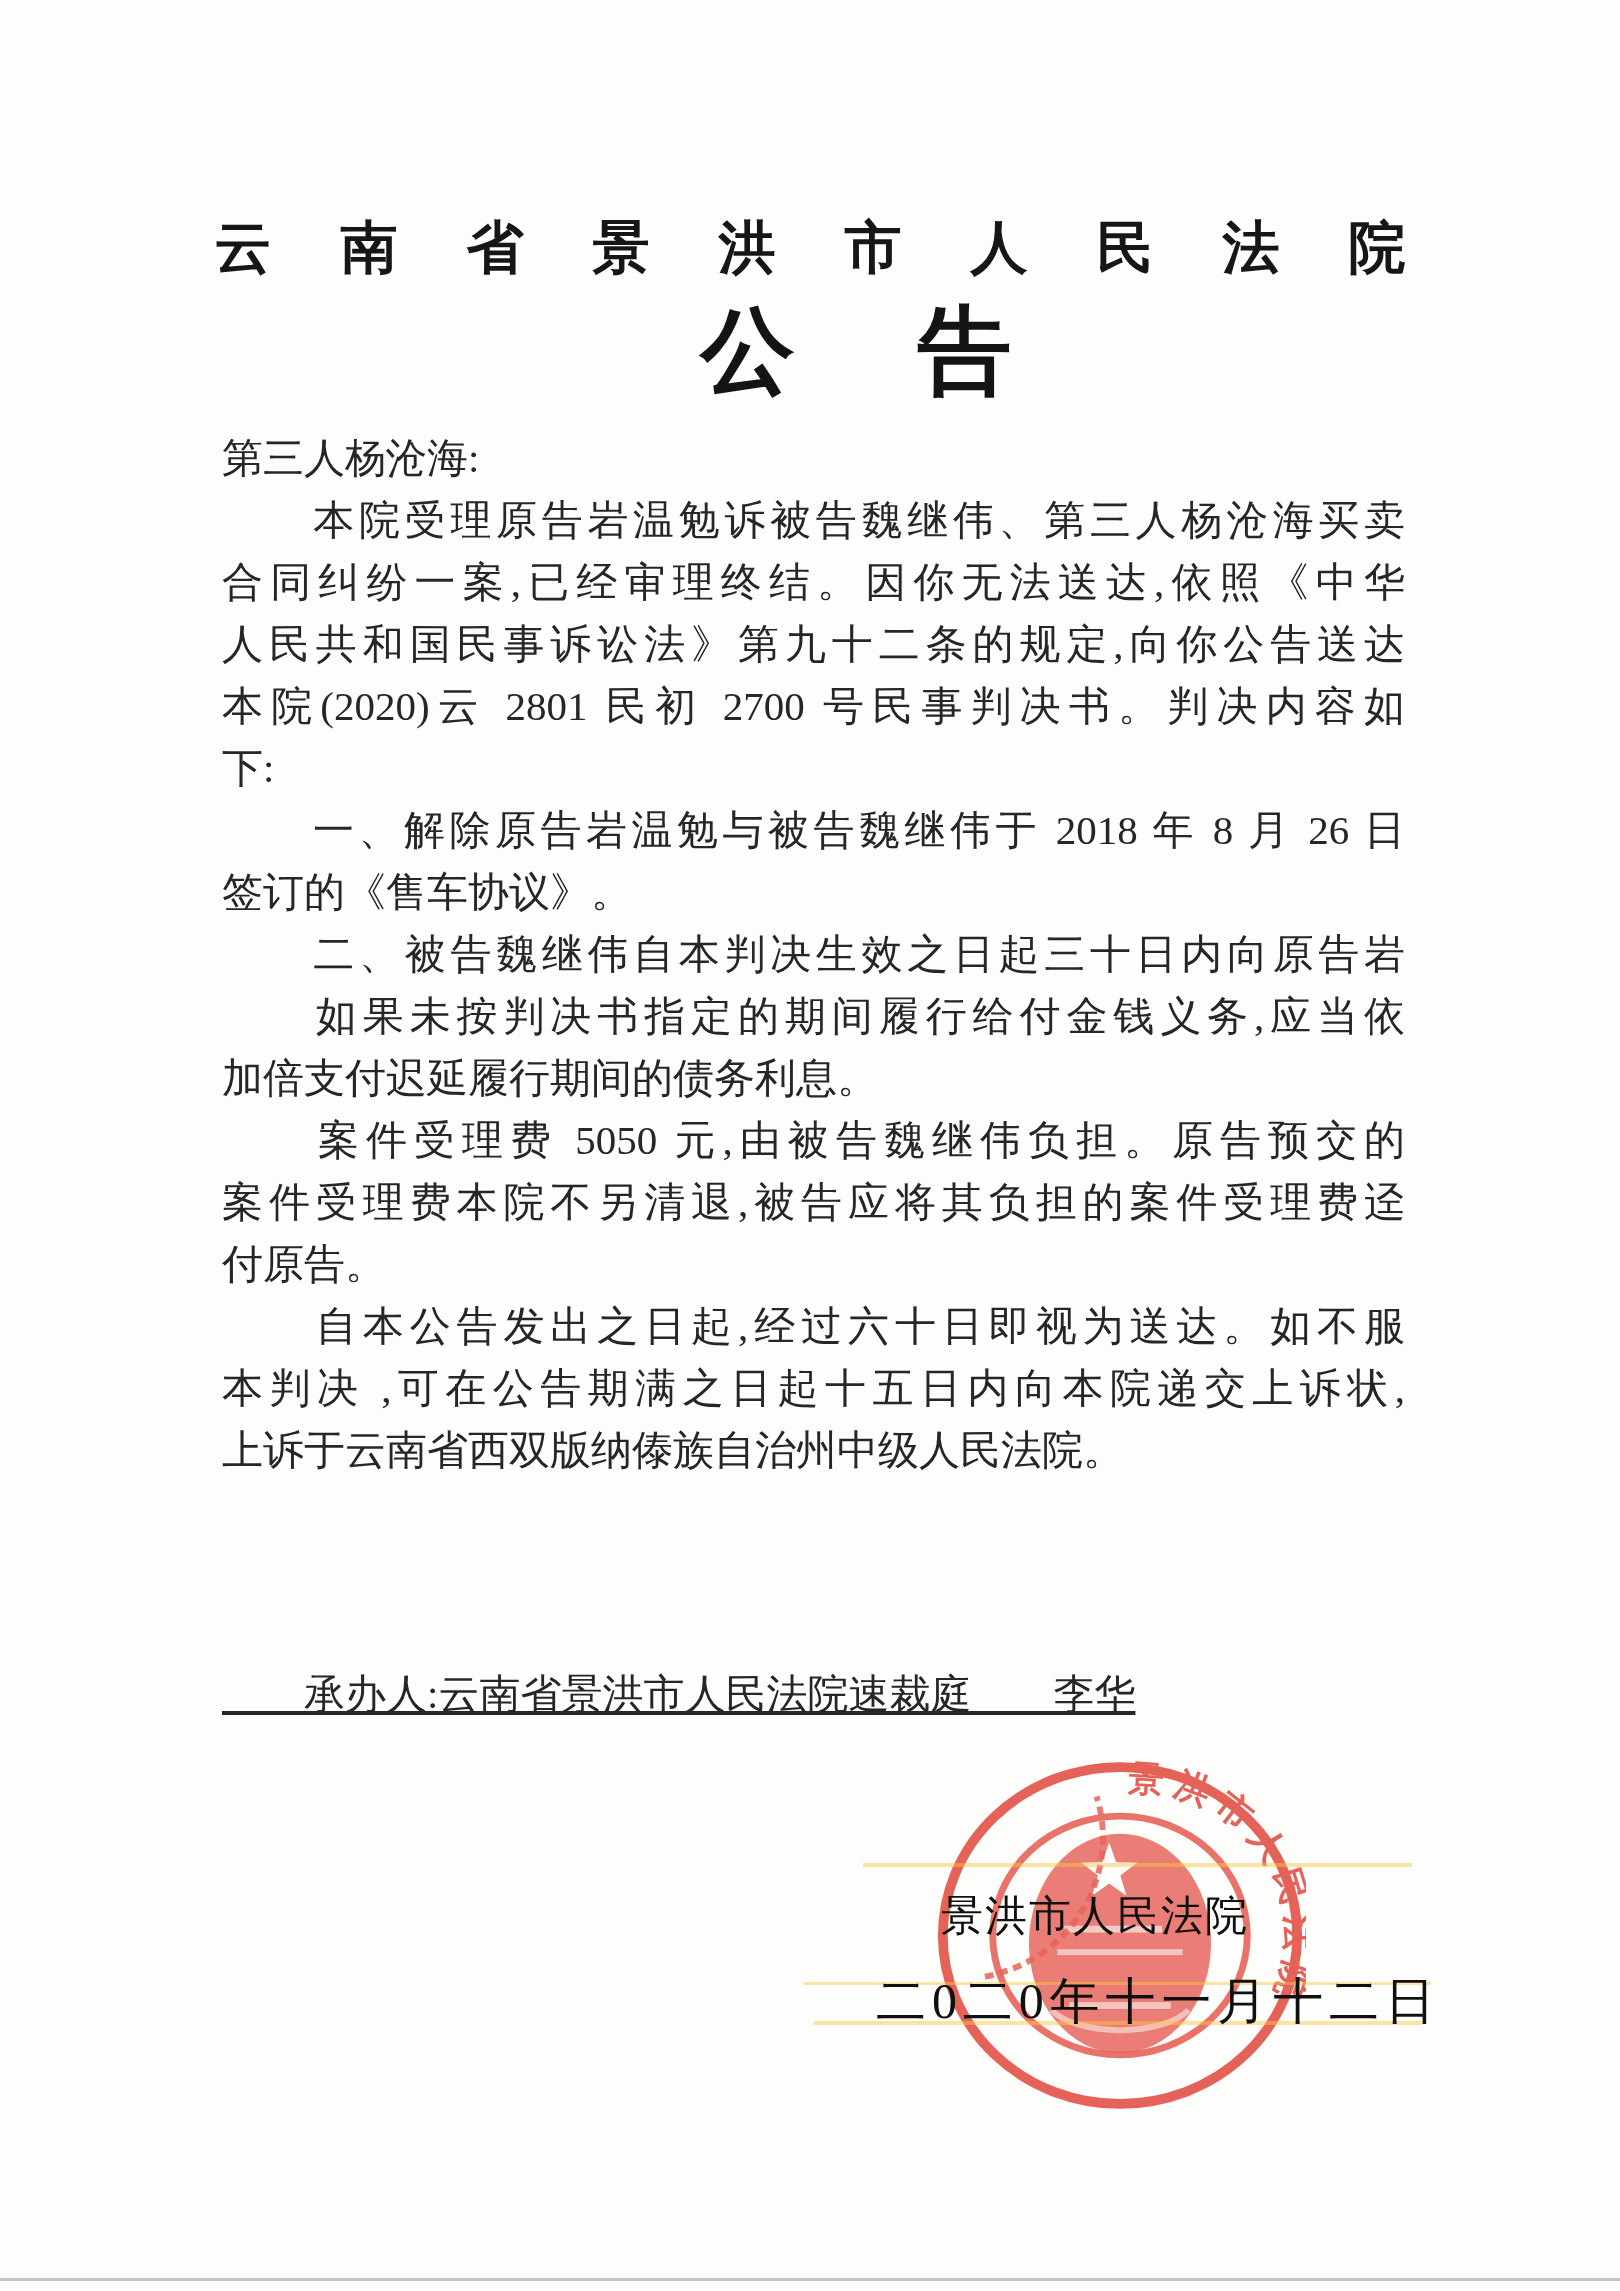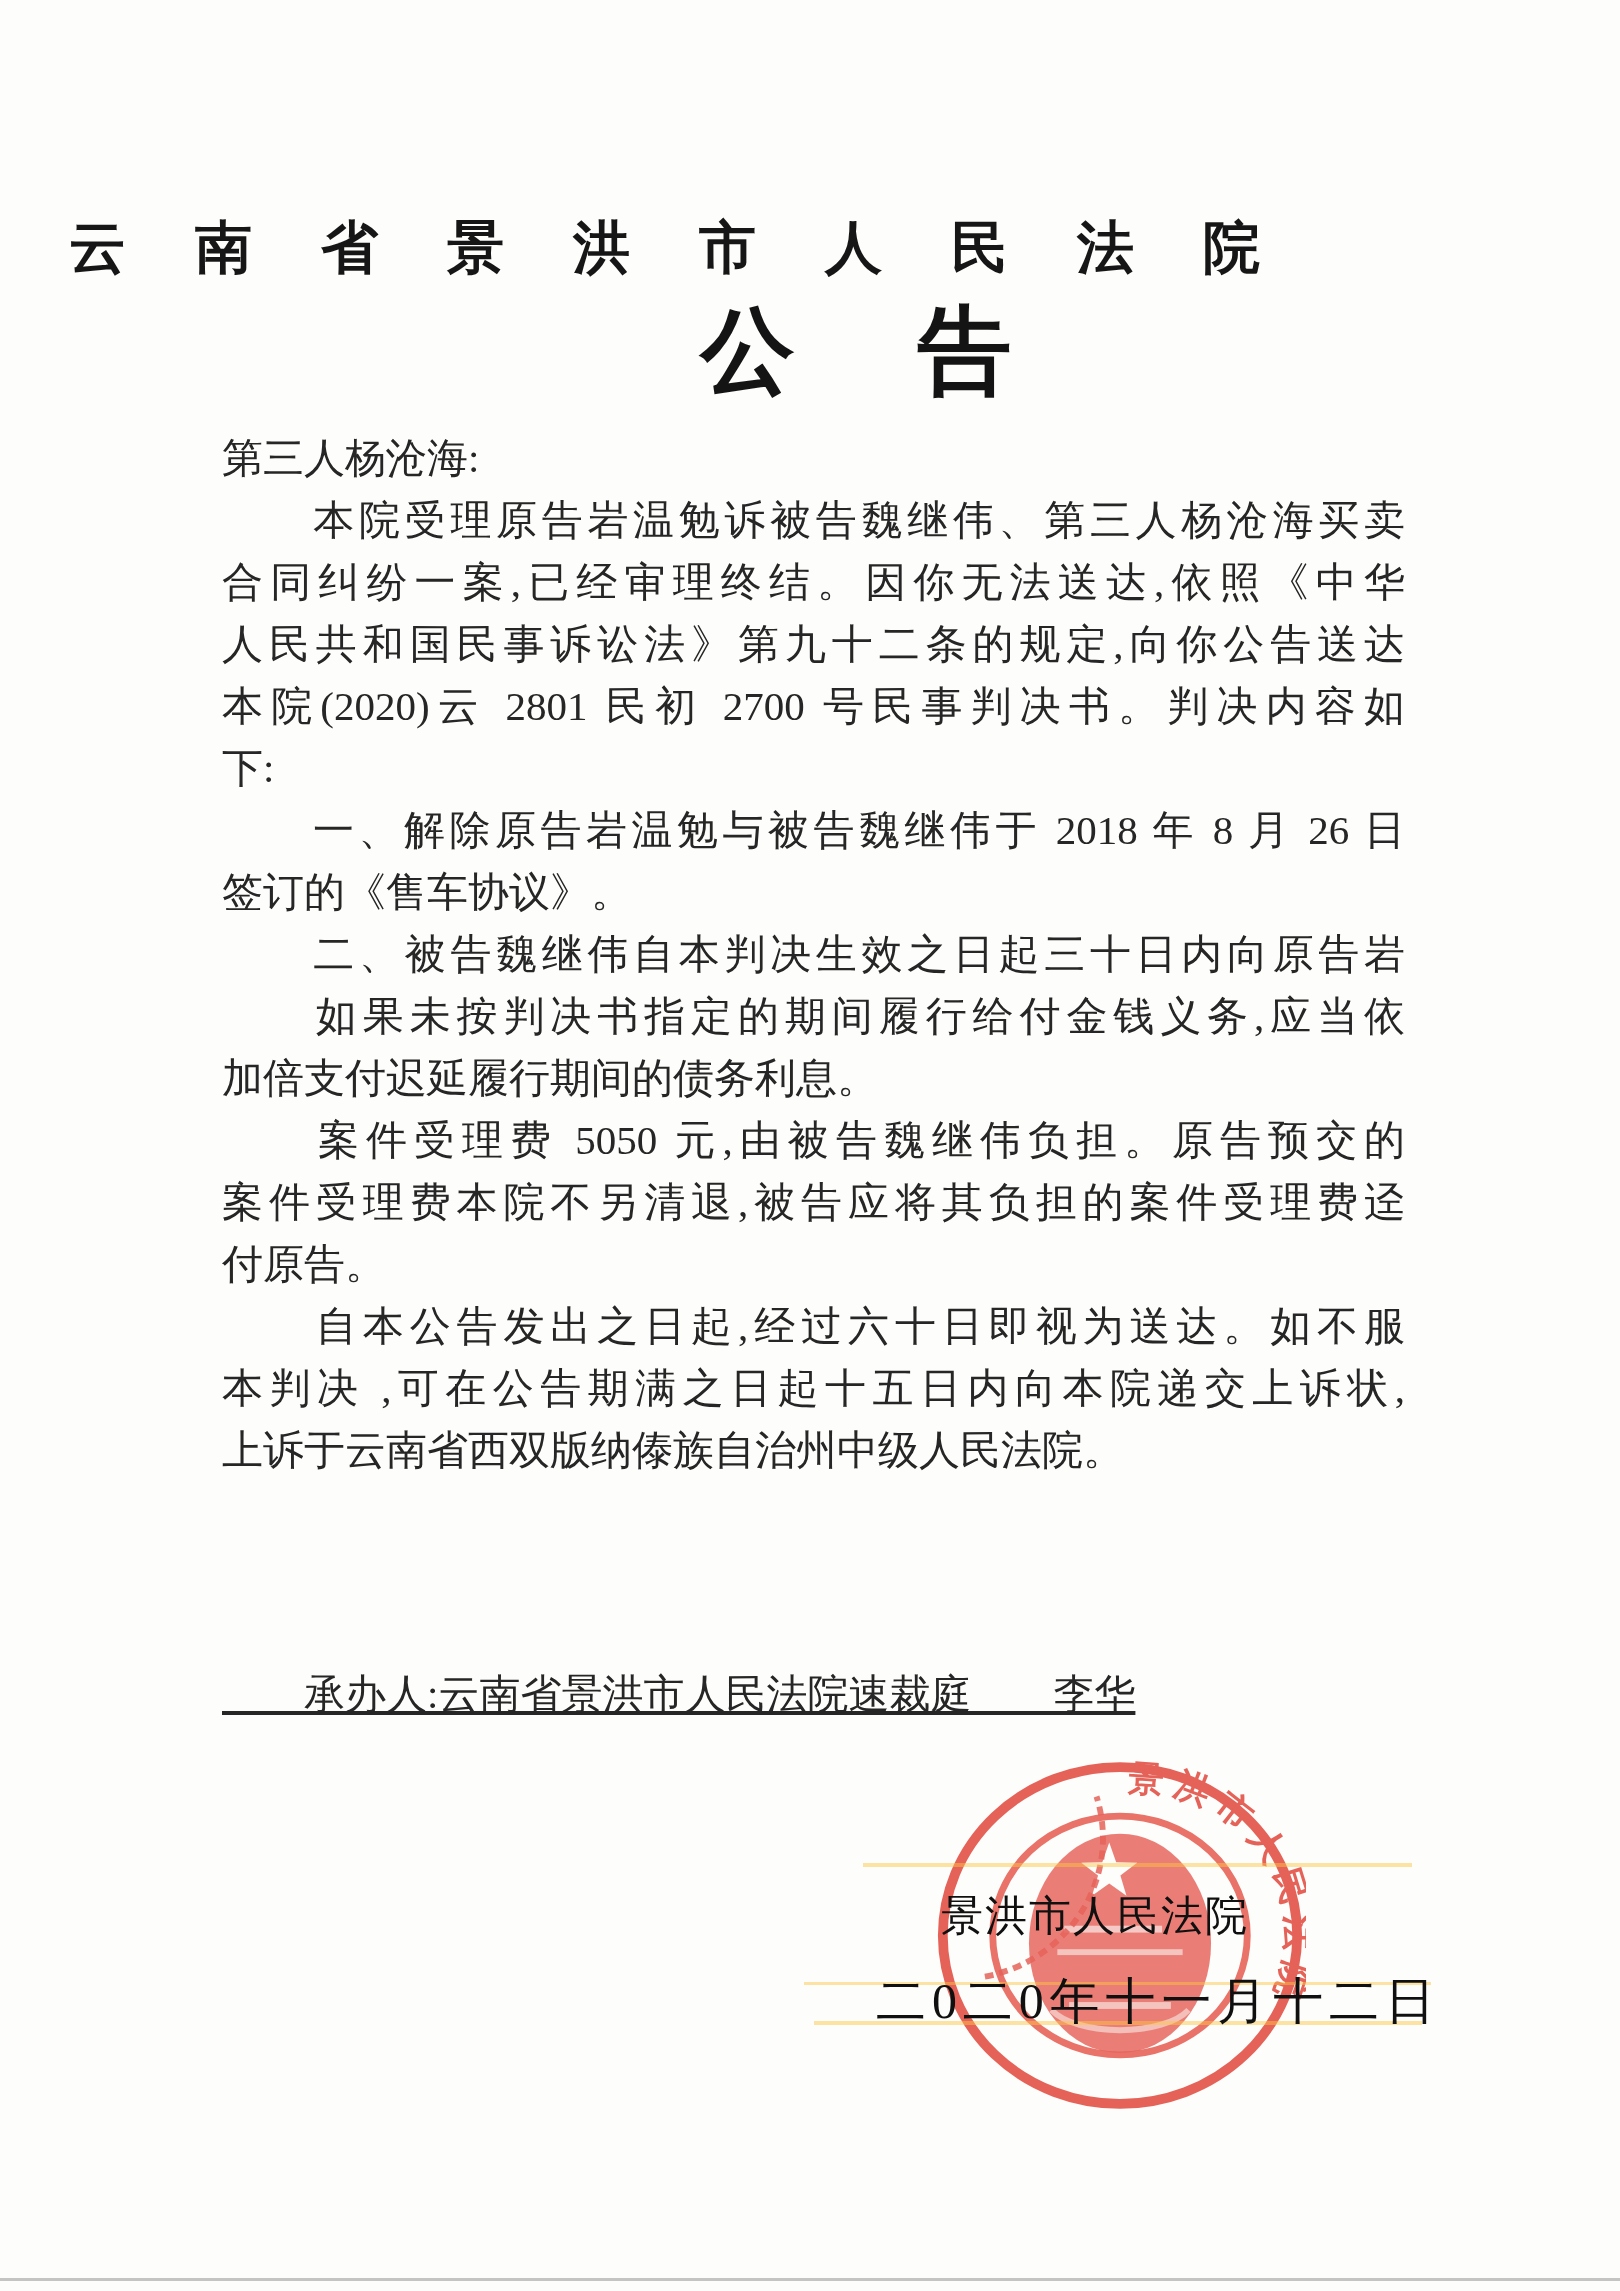--- a/index.html
+++ b/index.html
@@ -6,21 +6,21 @@
   .page{
     position:relative;
     width:1620px;
     height:2292px;
     background:#fdfdfb;
     overflow:hidden;
     font-family:"Liberation Serif","DejaVu Serif",serif;
   }
   .court-title{
     position:absolute; top:210px; left:0; width:100%;
-    text-align:left;
+    text-align:center;
     font-size:57px; font-weight:bold; color:#161616;
     letter-spacing:69px; text-indent:69px;
     white-space:nowrap;
   }
   .doc-title{
     position:absolute; top:288px; left:0; width:100%;
     text-align:center;
     font-size:94px; font-weight:bold; color:#141414;
     letter-spacing:123px; text-indent:123px;
     white-space:nowrap;

